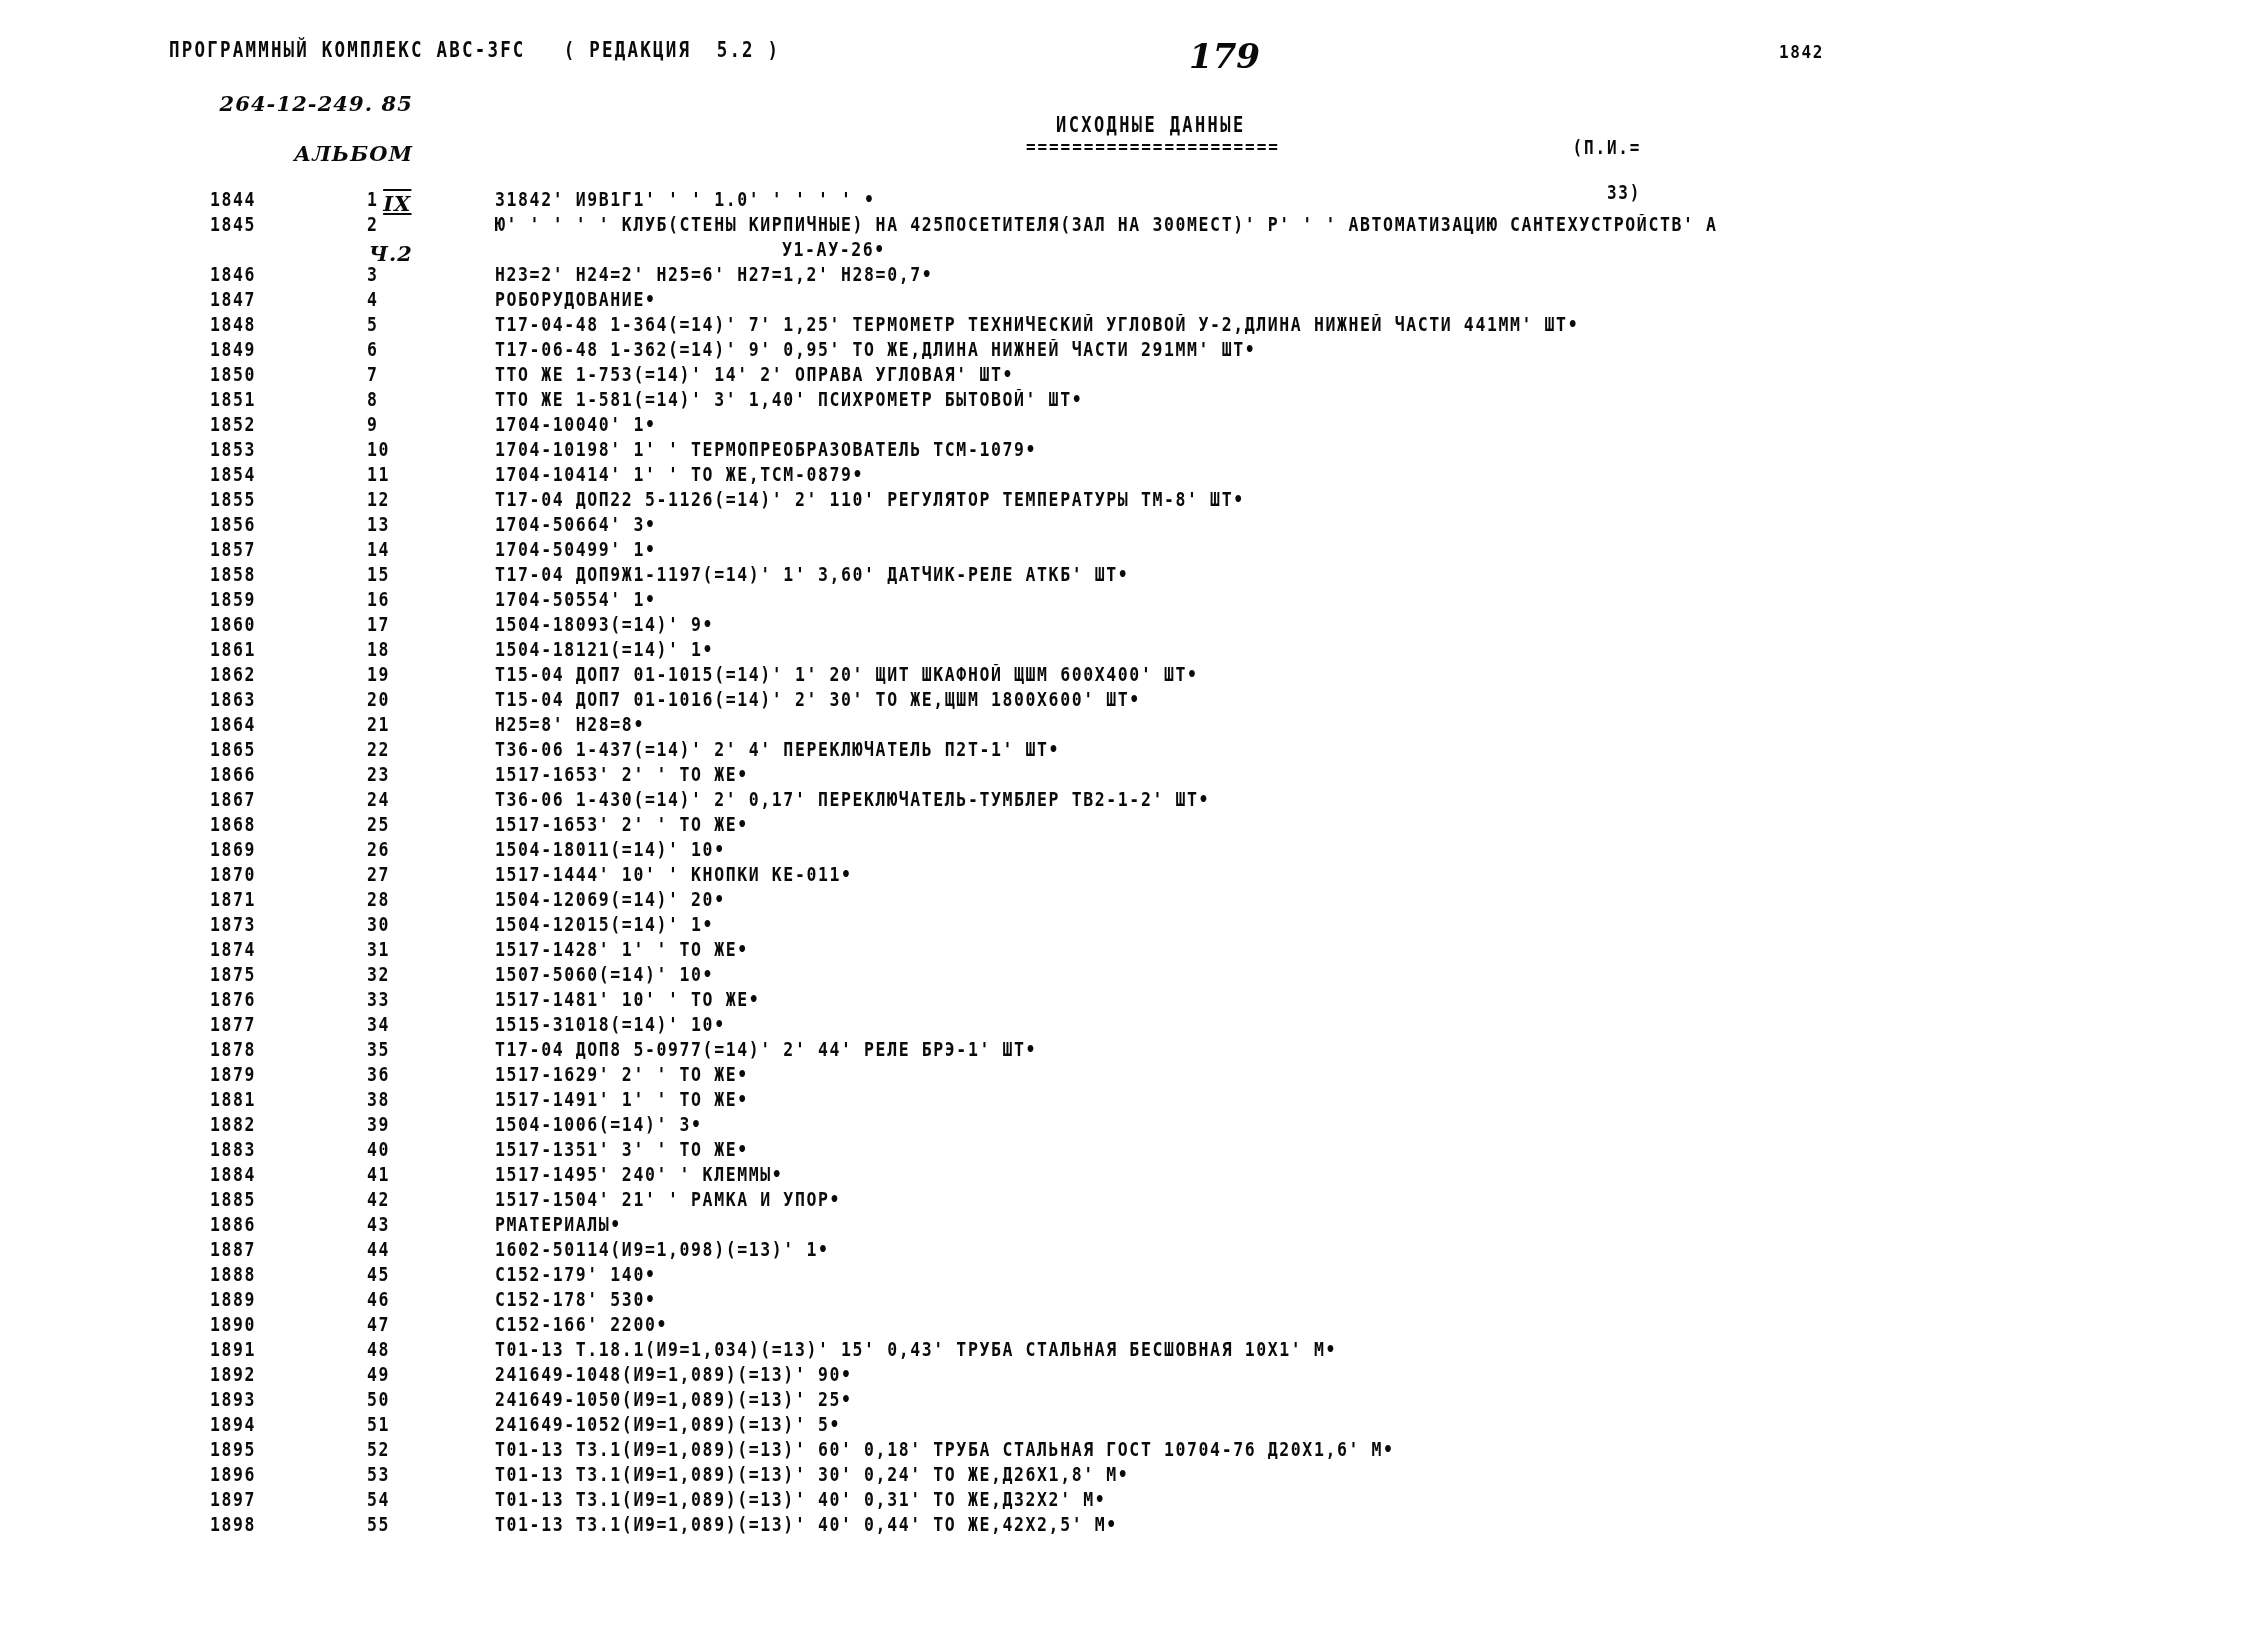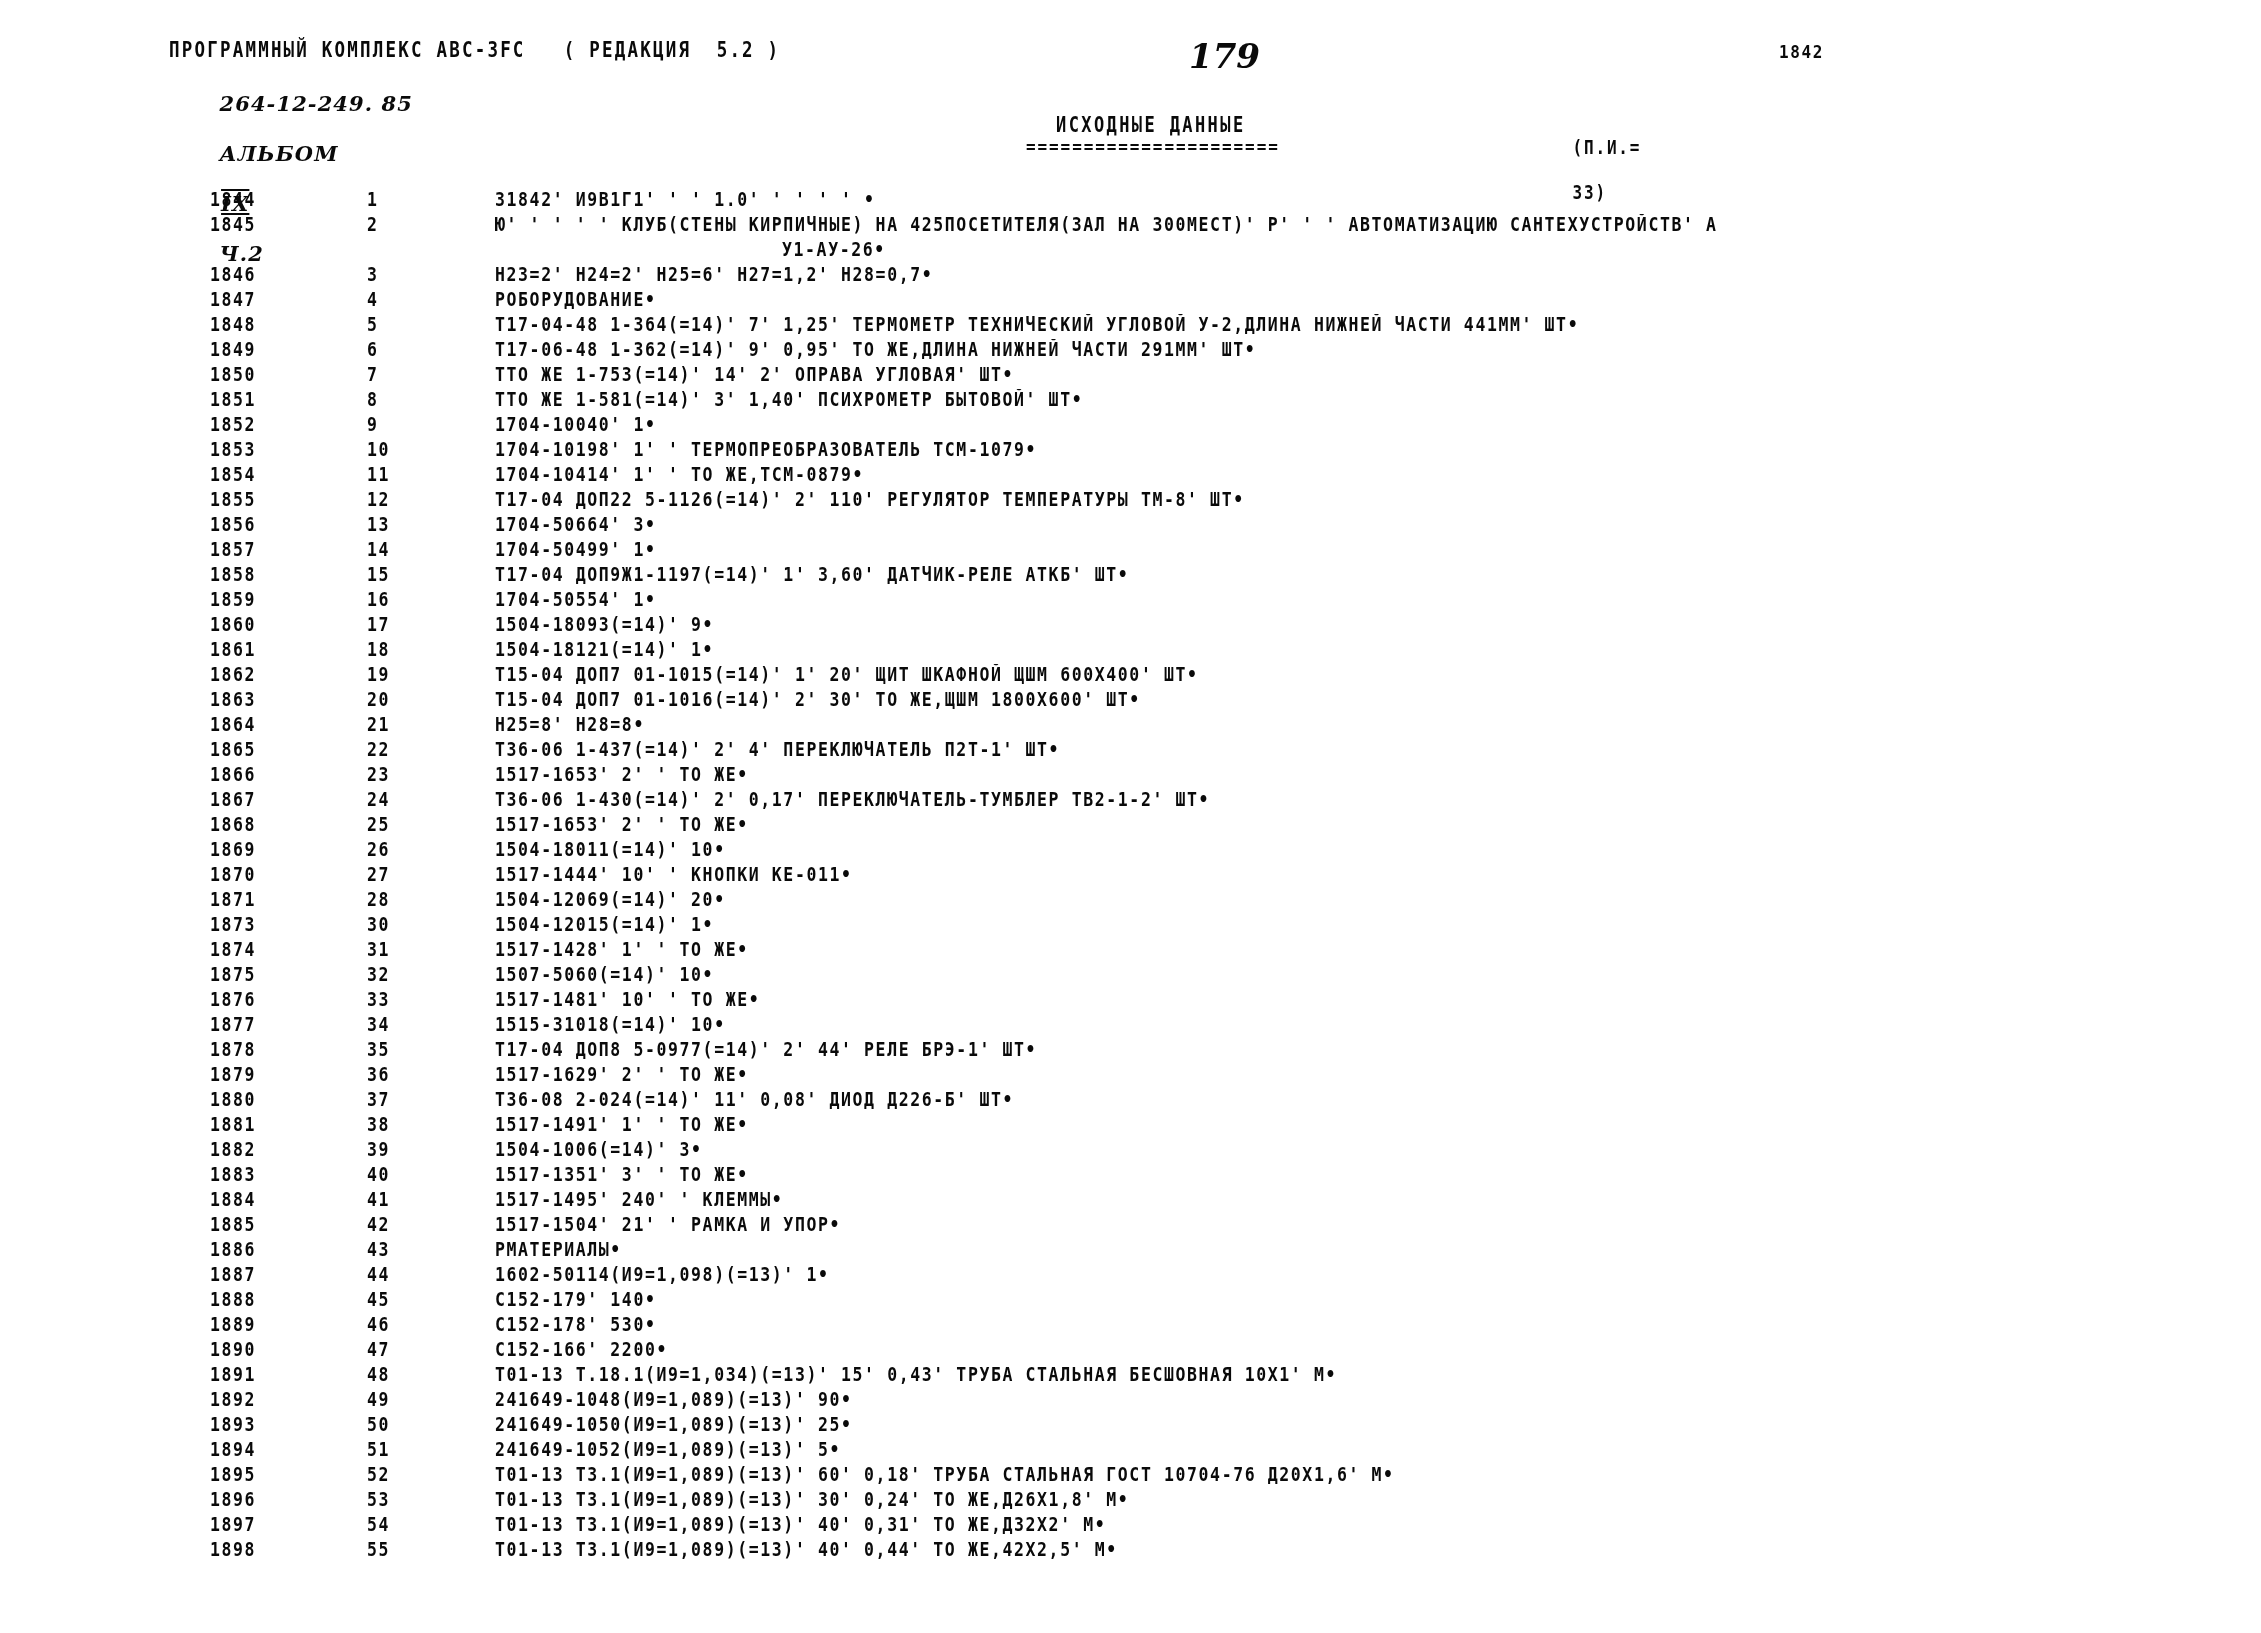--- a/index.html
+++ b/index.html
@@ -14,20 +14,21 @@
     color: #0a0a0a;
     position: relative;
     overflow: hidden;
   }
 
   .page {
     position: relative;
     width: 2261px;
     height: 1179px;
     box-sizing: border-box;
+    text-align: right;
   }
 
   
   .hdr-row {
     position: absolute;
     left: 0;
     top: 0;
     width: 100%;
     height: 101px;
   }
@@ -218,21 +219,20 @@
       <div class="lst-row"><span class="col-seq">1869</span><span class="col-idx">26</span><span class="col-txt">1504-18011(=14)' 10•</span></div>
       <div class="lst-row"><span class="col-seq">1870</span><span class="col-idx">27</span><span class="col-txt">1517-1444' 10' ' КНОПКИ КЕ-011•</span></div>
       <div class="lst-row"><span class="col-seq">1871</span><span class="col-idx">28</span><span class="col-txt">1504-12069(=14)' 20•</span></div>
       <div class="lst-row"><span class="col-seq">1873</span><span class="col-idx">30</span><span class="col-txt">1504-12015(=14)' 1•</span></div>
       <div class="lst-row"><span class="col-seq">1874</span><span class="col-idx">31</span><span class="col-txt">1517-1428' 1' ' ТО ЖЕ•</span></div>
       <div class="lst-row"><span class="col-seq">1875</span><span class="col-idx">32</span><span class="col-txt">1507-5060(=14)' 10•</span></div>
       <div class="lst-row"><span class="col-seq">1876</span><span class="col-idx">33</span><span class="col-txt">1517-1481' 10' ' ТО ЖЕ•</span></div>
       <div class="lst-row"><span class="col-seq">1877</span><span class="col-idx">34</span><span class="col-txt">1515-31018(=14)' 10•</span></div>
       <div class="lst-row"><span class="col-seq">1878</span><span class="col-idx">35</span><span class="col-txt">Т17-04 ДОП8 5-0977(=14)' 2' 44' РЕЛЕ БРЭ-1' ШТ•</span></div>
       <div class="lst-row"><span class="col-seq">1879</span><span class="col-idx">36</span><span class="col-txt">1517-1629' 2' ' ТО ЖЕ•</span></div>
-      <div class="lst-row"><span class="col-seq">1880</span><span class="col-idx">37</span><span class="col-txt">Т36-08 2-024(=14)' 11' 0,08' ДИОД Д226-Б' ШТ•</span></div>
       <div class="lst-row"><span class="col-seq">1881</span><span class="col-idx">38</span><span class="col-txt">1517-1491' 1' ' ТО ЖЕ•</span></div>
       <div class="lst-row"><span class="col-seq">1882</span><span class="col-idx">39</span><span class="col-txt">1504-1006(=14)' 3•</span></div>
       <div class="lst-row"><span class="col-seq">1883</span><span class="col-idx">40</span><span class="col-txt">1517-1351' 3' ' ТО ЖЕ•</span></div>
       <div class="lst-row"><span class="col-seq">1884</span><span class="col-idx">41</span><span class="col-txt">1517-1495' 240' ' КЛЕММЫ•</span></div>
       <div class="lst-row"><span class="col-seq">1885</span><span class="col-idx">42</span><span class="col-txt">1517-1504' 21' ' РАМКА И УПОР•</span></div>
       <div class="lst-row"><span class="col-seq">1886</span><span class="col-idx">43</span><span class="col-txt">РМАТЕРИАЛЫ•</span></div>
       <div class="lst-row"><span class="col-seq">1887</span><span class="col-idx">44</span><span class="col-txt">1602-50114(И9=1,098)(=13)' 1•</span></div>
       <div class="lst-row"><span class="col-seq">1888</span><span class="col-idx">45</span><span class="col-txt">С152-179' 140•</span></div>
       <div class="lst-row"><span class="col-seq">1889</span><span class="col-idx">46</span><span class="col-txt">С152-178' 530•</span></div>
       <div class="lst-row"><span class="col-seq">1890</span><span class="col-idx">47</span><span class="col-txt">С152-166' 2200•</span></div>

